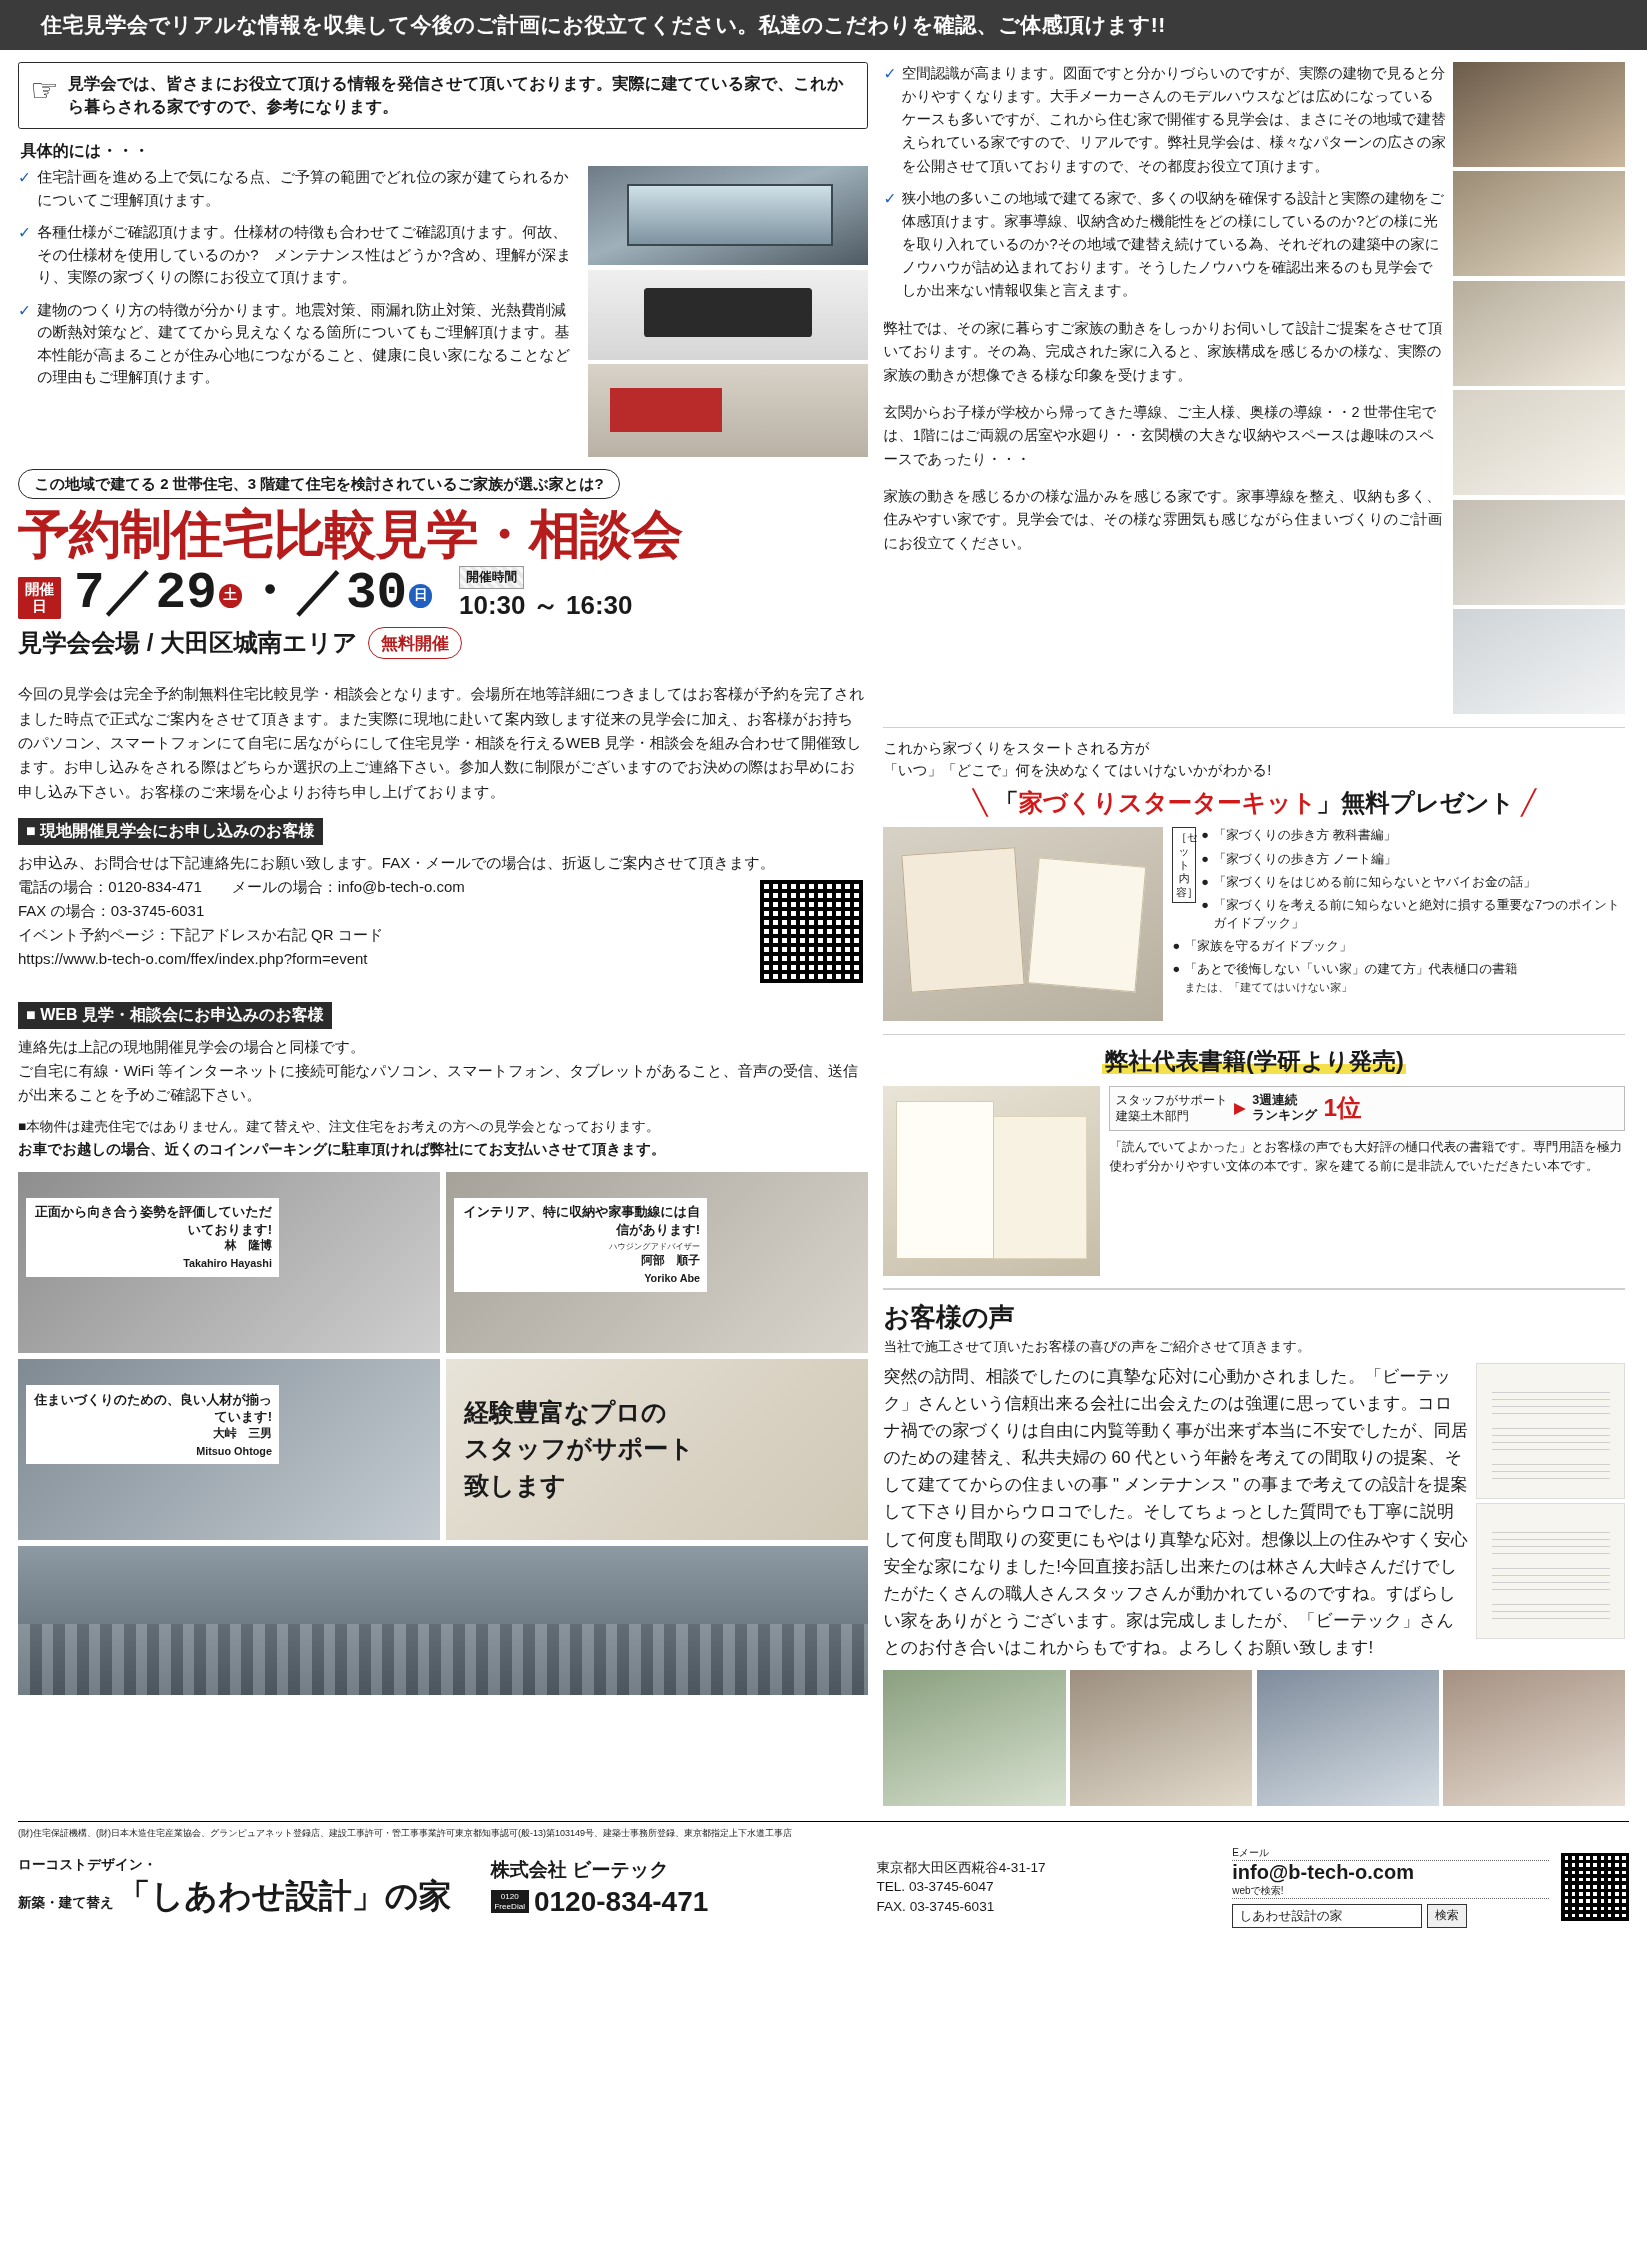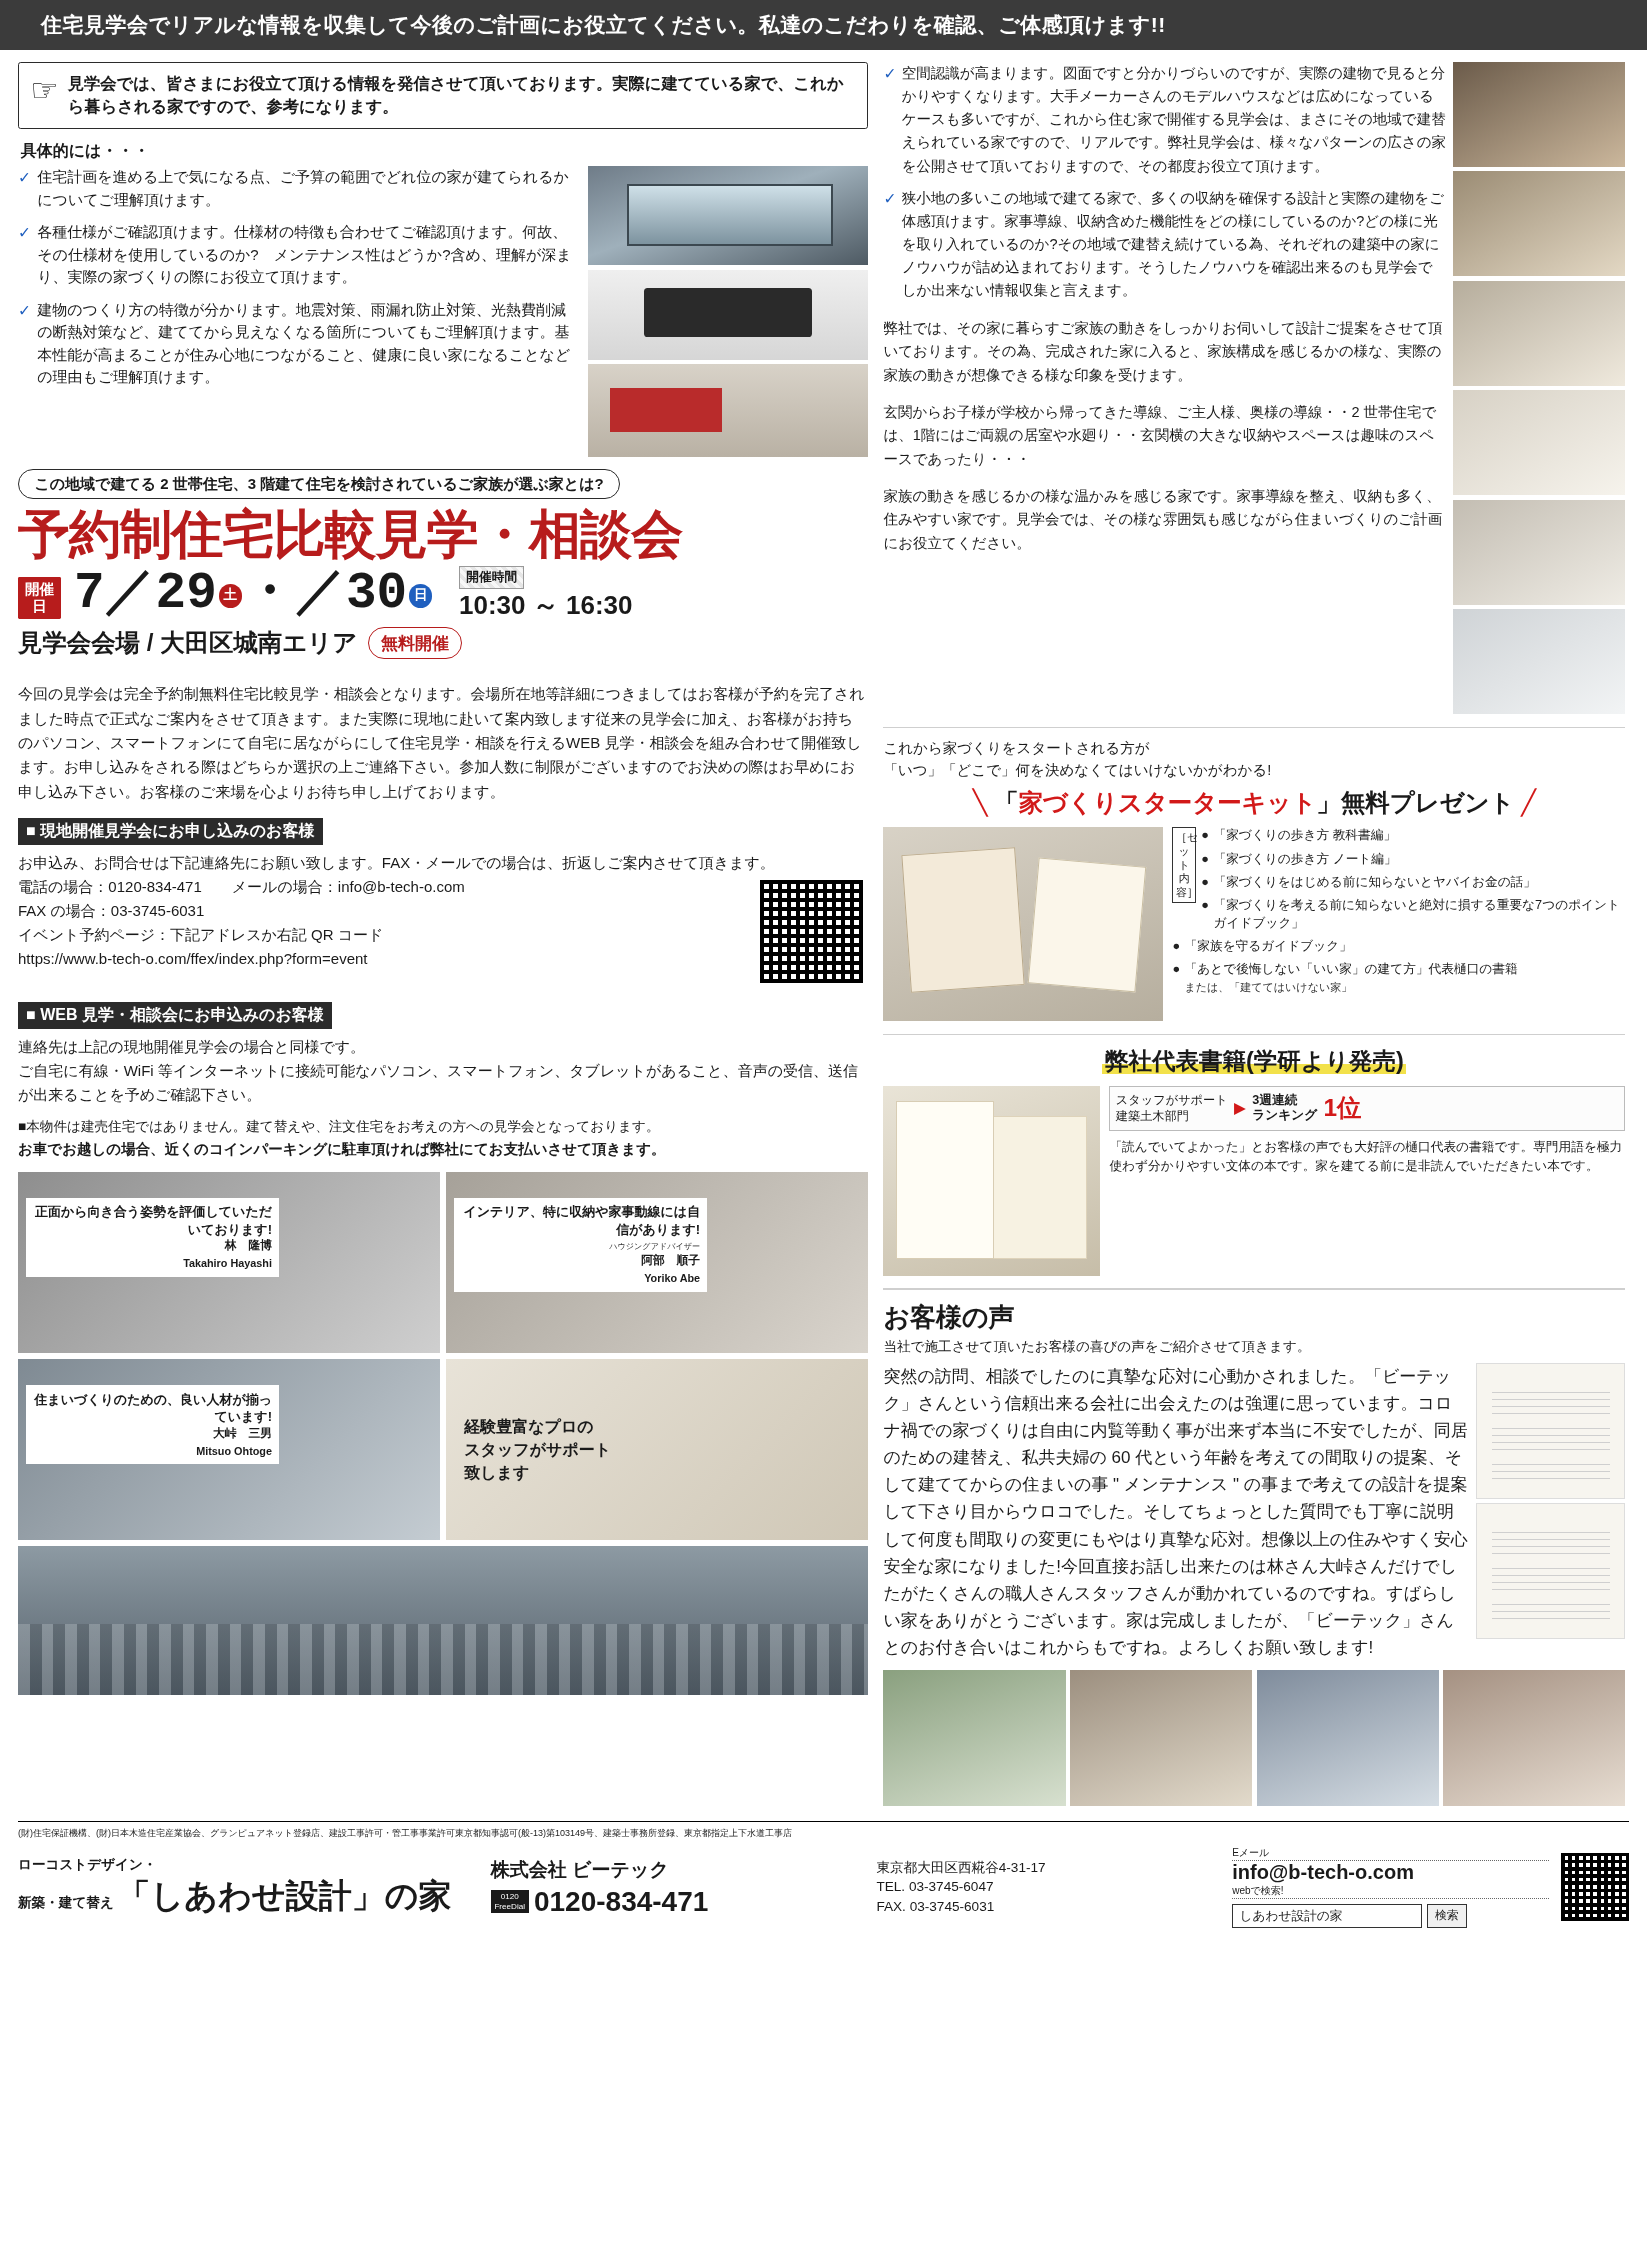--- a/index.html
+++ b/index.html
@@ -135,21 +135,21 @@
     position:absolute; left:8.1px; top:26px; background:#fff;
     padding:5.4px 7.2px; font-size:13px; font-weight:bold; line-height:1.35;
     max-width:60%;
     text-align:right;
   }
   .bubble .role { font-size:8.1px; font-weight:normal; color:#333; display:block; margin-top:3.6px; }
   .bubble .nm { font-size:11.8px; font-weight:bold; display:block; }
   .staff-slogan {
     position:absolute; inset:0; display:flex; flex-direction:column;
     justify-content:center; padding-left:18px;
-    font-size:16px; font-weight:bold; line-height:1.45;
+    font-size:25px; font-weight:bold; line-height:1.45;
     font-family:"Liberation Serif","DejaVu Serif",serif;
   }
   .group-photo { height:149px; margin-top:6.3px; background:linear-gradient(180deg,#8d9aa3,#55616b); position:relative; overflow:hidden;}
   .group-photo:after{content:"";position:absolute;left:0;right:0;bottom:0;height:48%;
      background:repeating-linear-gradient(90deg,rgba(255,255,255,.18) 0 11.8px,rgba(0,0,0,.12) 11.8px 23.5px);}
 
   
   .rc-text { font-size:14.5px; line-height:1.6; }
   .rc-check { display:flex; gap:5.4px; margin-bottom:9px; }
   .rc-check .check-mark { color:#1f5fbf; }

